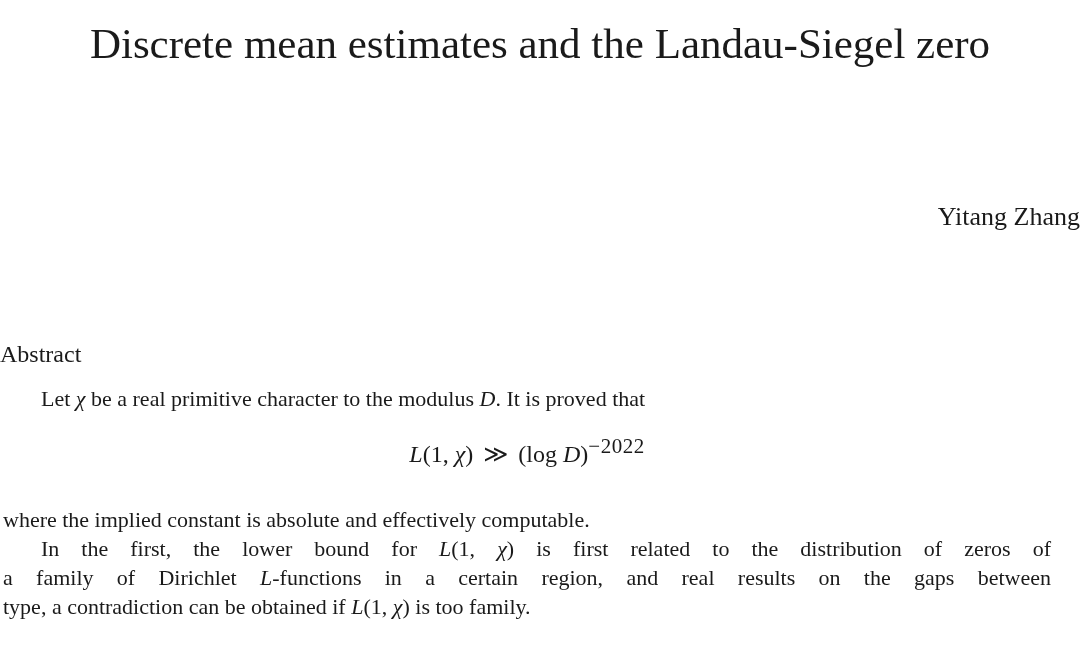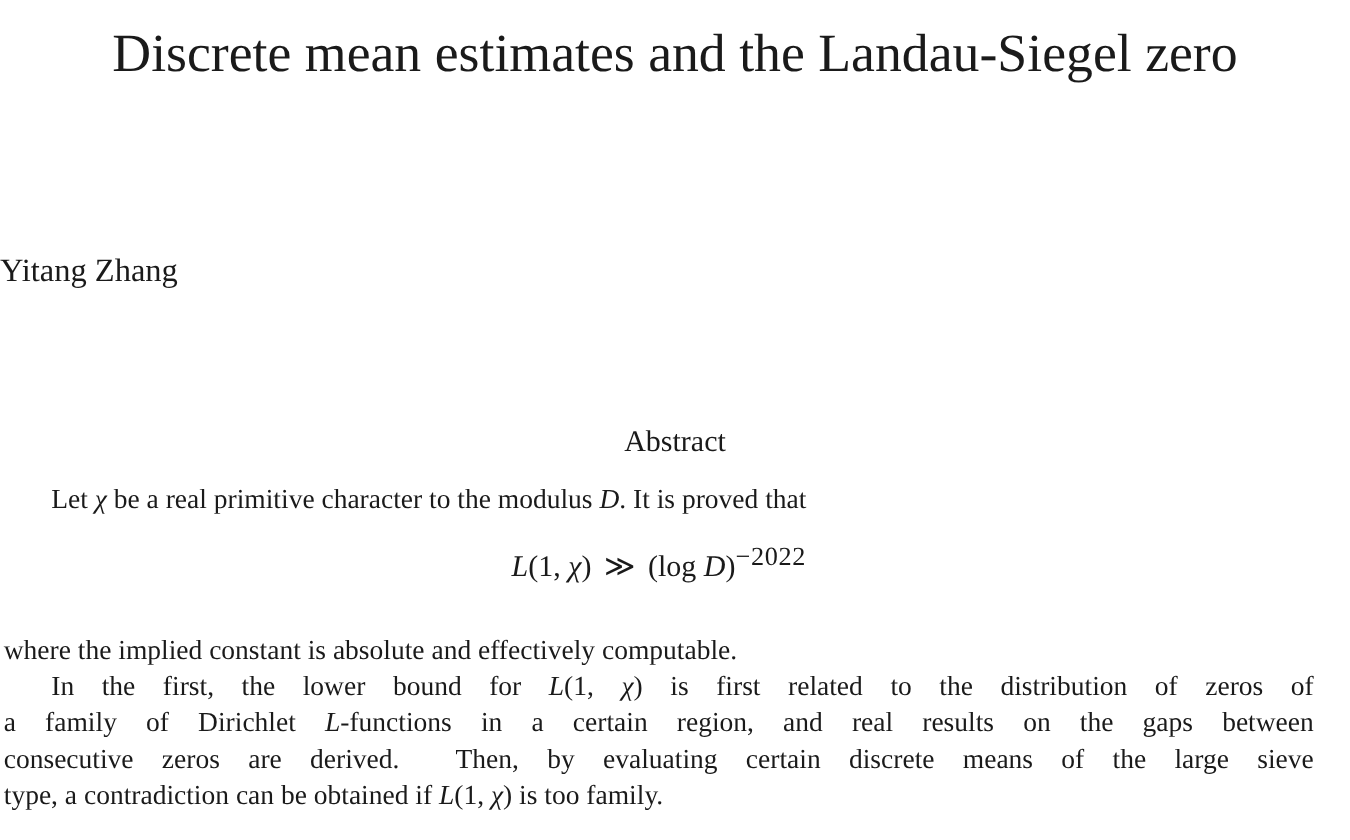--- a/index.html
+++ b/index.html
@@ -28,30 +28,30 @@
     text-align: center;
     letter-spacing: 0px;
   }
   .author {
     position: absolute;
     top: 200px;
     left: 0;
     width: 100%;
     font-size: 26px;
     line-height: 34px;
-    text-align: left;
+    text-align: right;
   }
   .abstract-heading {
     position: absolute;
     top: 338px;
     left: 0;
     width: 100%;
     font-size: 24px;
     line-height: 32px;
-    text-align: center;
+    text-align: left;
   }
   .abstract-body {
     position: absolute;
     top: 384px;
     left: 3px;
     width: 1048px;
     font-size: 22px;
     line-height: 29px;
   }
   .abs-line {
@@ -91,16 +91,15 @@
 <div class="page">
   <h1 class="title">Discrete mean estimates and the Landau-Siegel zero</h1>
   <div class="author">Yitang Zhang</div>
   <div class="abstract-heading">Abstract</div>
   <div class="abstract-body" id="abstract-body">
       <div class="abs-line ind"><span>Let </span><span class="it">χ</span><span> be a real primitive character to the modulus </span><span class="it">D</span><span>. It is proved that</span></div>
       <div class="formula"><span class="it">L</span><span>(1, </span><span class="it">χ</span><span>) </span><span class="gg">≫</span><span> (log </span><span class="it">D</span><span>)</span><sup>−2022</sup></div>
       <div class="abs-line"><span>where the implied constant is absolute and effectively computable.</span></div>
       <div class="abs-line just ind"><span>In the first, the lower bound for </span><span class="it">L</span><span>(1, </span><span class="it">χ</span><span>) is first related to the distribution of zeros of</span></div>
       <div class="abs-line just"><span>a family of Dirichlet </span><span class="it">L</span><span>-functions in a certain region, and real results on the gaps between</span></div>
-      <div class="abs-line just"><span>consecutive zeros are derived.&nbsp; Then, by evaluating certain discrete means of the large sieve</span></div>
       <div class="abs-line"><span>type, a contradiction can be obtained if </span><span class="it">L</span><span>(1, </span><span class="it">χ</span><span>) is too family.</span></div>
     </div>
 </div>
 
 </body></html>

